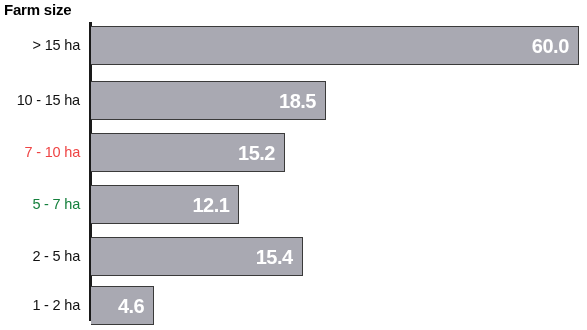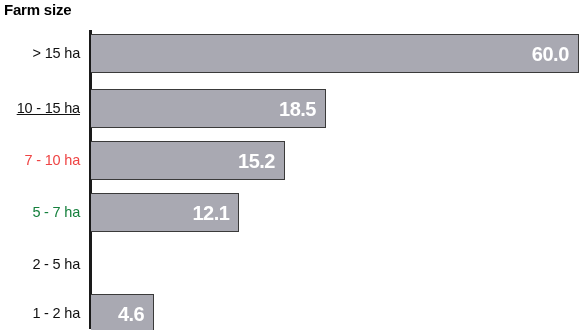--- a/index.html
+++ b/index.html
@@ -32,21 +32,21 @@
     font-weight: bold;
     letter-spacing: -0.2px;
     line-height: 18px;
     white-space: nowrap;
   }
 
   
   .plot-area {
     position: absolute;
     left: 0;
-    top: 28px;
+    top: 20px;
     width: 587px;
     height: 302px;
   }
 
   
   .axis-line {
     position: absolute;
     left: 89px;
     top: 2px;
     width: 3px;
@@ -112,21 +112,21 @@
     <div class="axis-line" style="background: rgb(26, 26, 26);"></div>
 
     <div class="bar-row" style="top:6px;">
       <div class="cat-label" style="color: rgb(17, 17, 17);">&gt; 15 ha</div>
       <div class="bar" style="width: 487.77px; background: rgb(169, 169, 178); border-color: rgb(58, 58, 58);">
         <div class="bar-value" style="color: rgb(255, 255, 255);">60.0</div>
       </div>
     </div>
 
     <div class="bar-row" style="top:61px;">
-      <div class="cat-label" style="color: rgb(17, 17, 17); text-decoration: underline;">10 - 15 ha</div>
+      <div class="cat-label" style="color: rgb(17, 17, 17);">10 - 15 ha</div>
       <div class="bar" style="width: 235px; background: rgb(169, 169, 178); border-color: rgb(58, 58, 58);">
         <div class="bar-value" style="color: rgb(255, 255, 255);">18.5</div>
       </div>
     </div>
 
     <div class="bar-row" style="top:113px;">
       <div class="cat-label" style="color: #ef4444;">7 - 10 ha</div>
       <div class="bar" style="width: 194px; background: rgb(169, 169, 178); border-color: rgb(58, 58, 58);">
         <div class="bar-value" style="color: rgb(255, 255, 255);">15.2</div>
       </div>
@@ -134,20 +134,23 @@
 
     <div class="bar-row" style="top:165px;">
       <div class="cat-label" style="color: #15803d;">5 - 7 ha</div>
       <div class="bar" style="width: 148.392px; background: rgb(169, 169, 178); border-color: rgb(58, 58, 58);">
         <div class="bar-value" style="color: rgb(255, 255, 255);">12.1</div>
       </div>
     </div>
 
     <div class="bar-row" style="top:217px;">
       <div class="cat-label" style="color: rgb(17, 17, 17);">2 - 5 ha</div>
+      <div class="bar" style="width: 211.596px; background: rgb(169, 169, 178); border-color: rgb(58, 58, 58);">
+        <div class="bar-value" style="color: rgb(255, 255, 255);">15.4</div>
+      </div>
     </div>
 
     <div class="bar-row" style="top:266px;">
       <div class="cat-label" style="color: rgb(17, 17, 17);">1 - 2 ha</div>
       <div class="bar" style="width: 63.204px; background: rgb(169, 169, 178); border-color: rgb(58, 58, 58);">
         <div class="bar-value" style="color: rgb(255, 255, 255); text-align: right;">4.6</div>
       </div>
     </div>
 
   </div>

